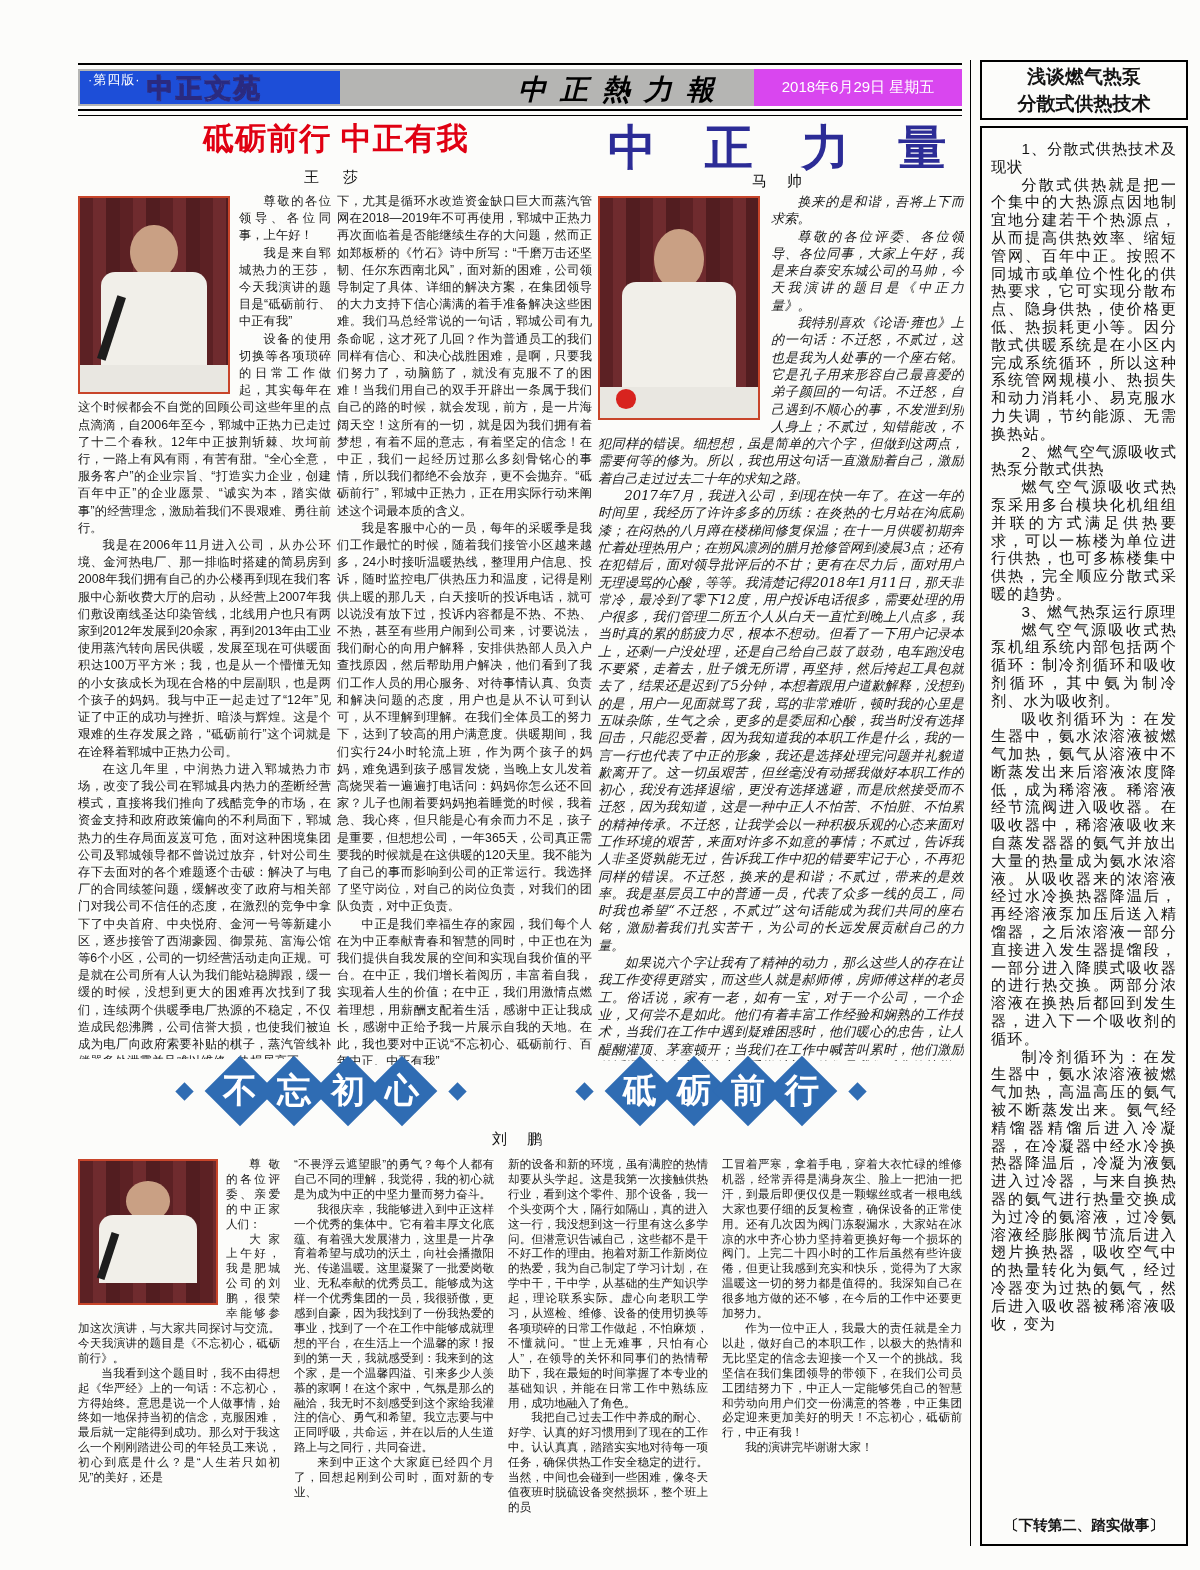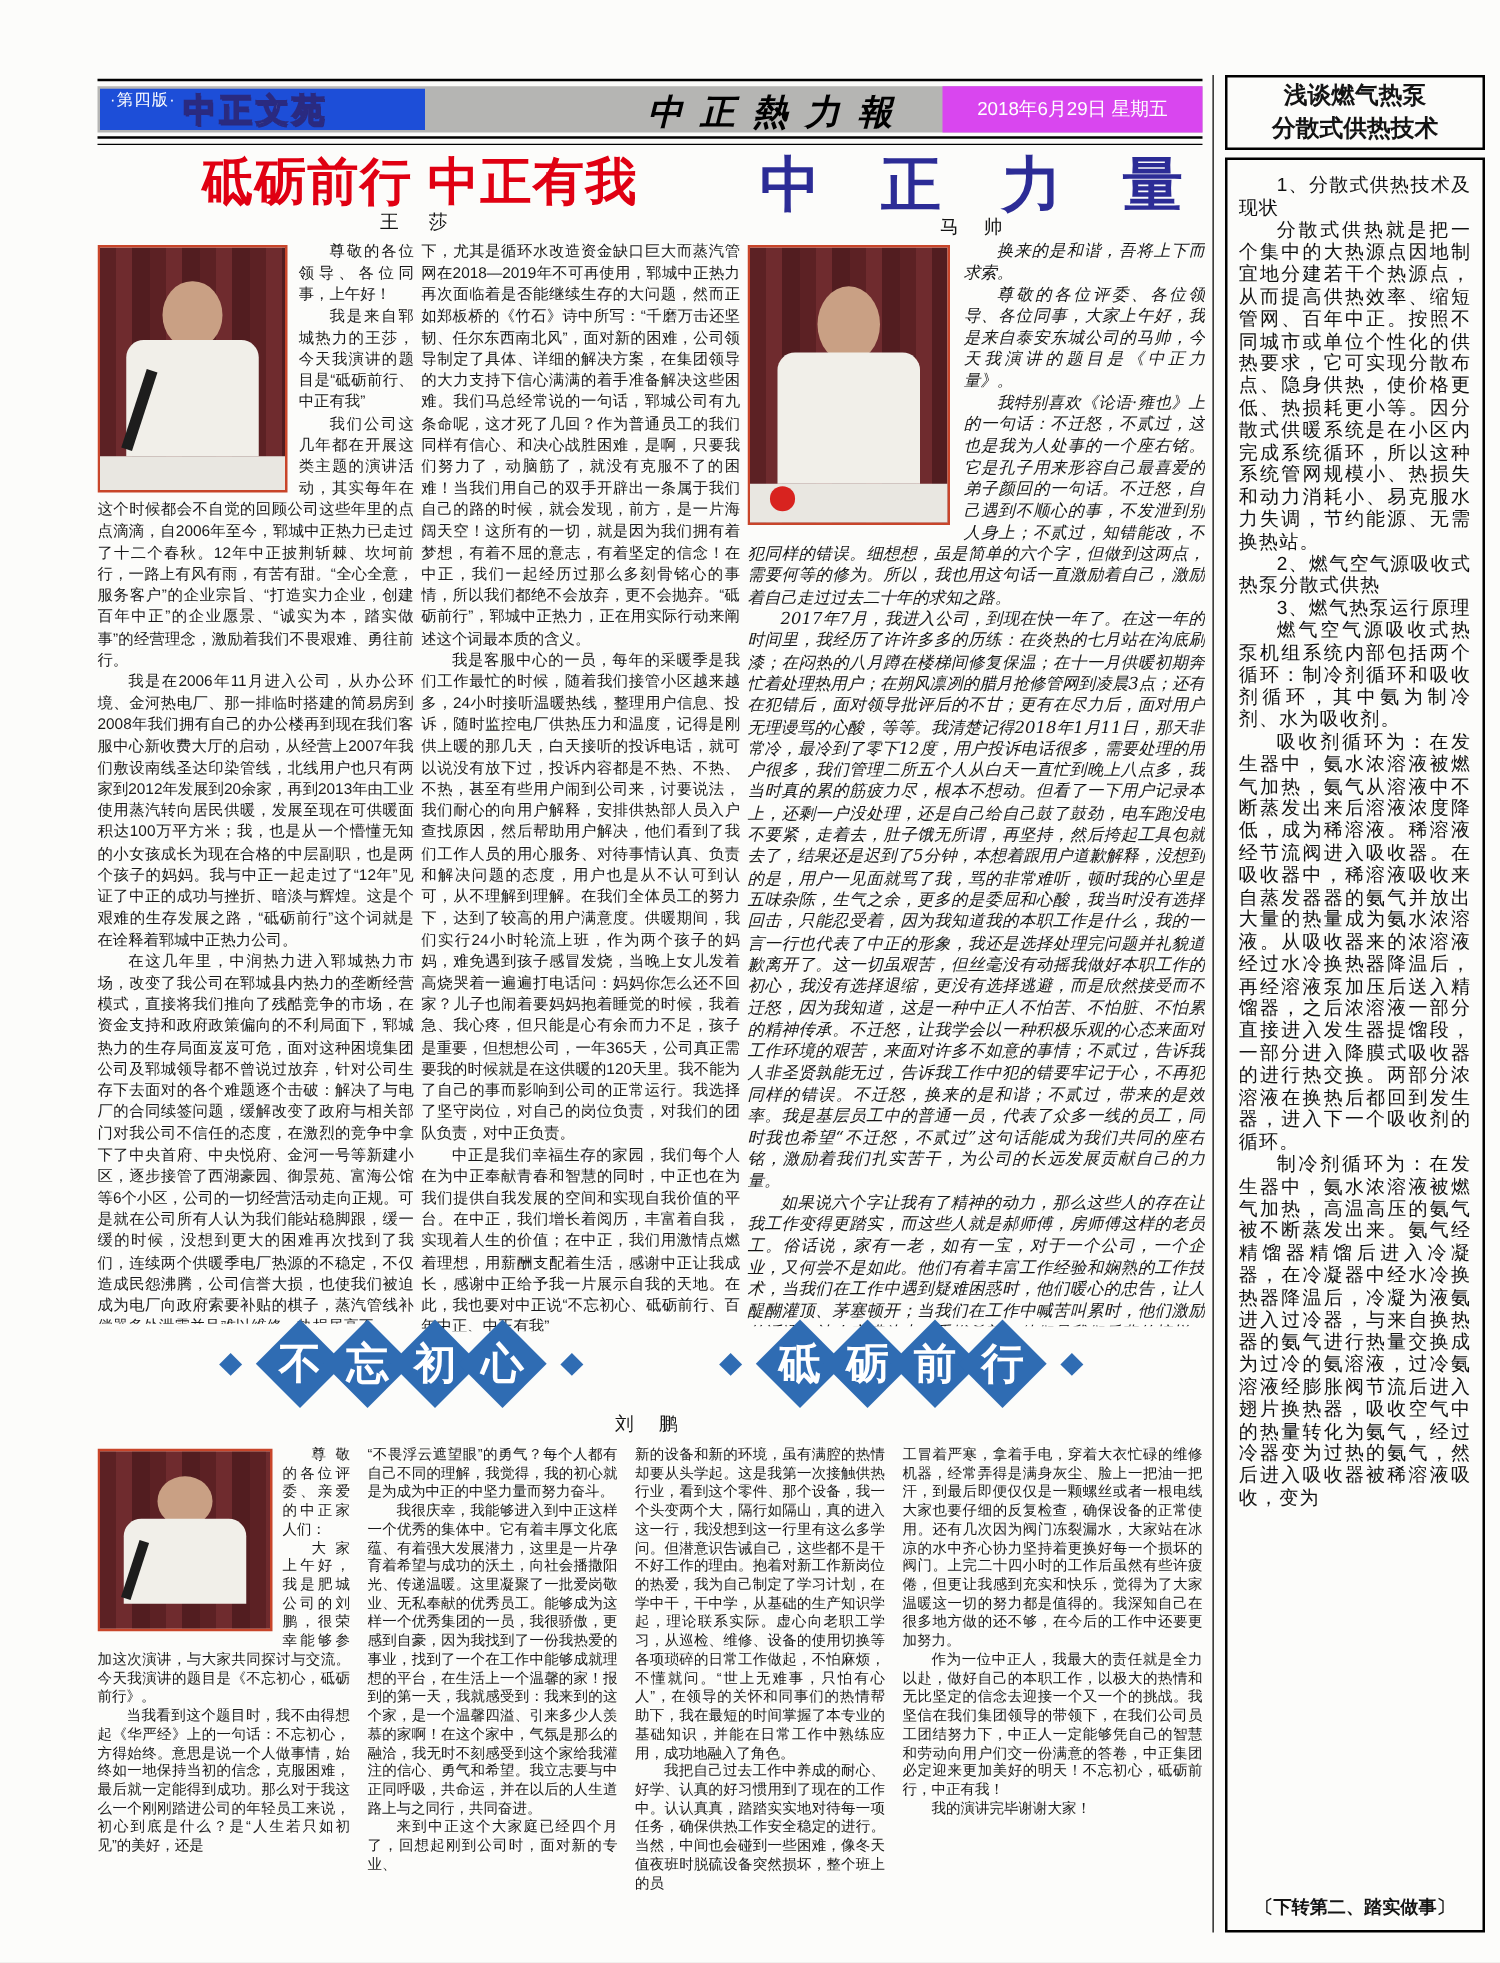--- a/index.html
+++ b/index.html
@@ -22,21 +22,21 @@
                border-top:2px solid #000;border-bottom:1px solid #000;}
   .vline{position:absolute;left:970px;top:60px;width:1px;height:1486px;background:#000;}
 
   
   p.para{margin:0;text-indent:2em;}
   .noindent-first p.para:first-child{text-indent:0;}
   .body-hei{font-size:12.3px;line-height:17.2px;text-align:justify;color:#1a1a1a;}
 
   
   .a1-title{position:absolute;left:80px;top:118px;width:512px;text-align:center;color:#e00012;
-            font-size:41px;font-weight:bold;letter-spacing:1px;white-space:nowrap;}
+            font-size:31px;font-weight:bold;letter-spacing:1px;white-space:nowrap;}
   .a1-author{position:absolute;left:80px;top:168px;width:512px;text-align:center;font-size:15px;letter-spacing:10px;}
   .a1-col1{position:absolute;left:78px;top:193px;width:253px;height:866px;overflow:hidden;}
   .a1-col2{position:absolute;left:337px;top:193px;width:255px;height:872px;overflow:hidden;}
 
   
   .photo{position:relative;overflow:hidden;border:2px solid #c8452a;box-sizing:border-box;
          background:repeating-linear-gradient(90deg,#5c2124 0 13px,#6f2b2e 13px 26px,#521d20 26px 40px);}
   .photo .head{position:absolute;left:50%;top:14%;width:32%;height:28%;margin-left:-16%;
                border-radius:50%;background:#c9a084;}
   .photo .shirt{position:absolute;left:50%;top:38%;width:72%;height:48%;margin-left:-36%;
@@ -108,21 +108,21 @@
   <div class="a1-author">王  莎</div>
   <div class="a1-col1 body-hei">
     <div class="photo photo1">
       <div class="head"></div>
       <div class="shirt"></div>
       <div class="podium"></div>
       <div class="mic"></div>
     </div>
   <p class="para">尊敬的各位领导、各位同事，上午好！</p>
       <p class="para">我是来自郓城热力的王莎，今天我演讲的题目是“砥砺前行、中正有我”</p>
-      <p class="para">我们公司这几年都在开展这类主题的演讲活动，其实每年在这个时候都会不自觉的回顾公司这些年里的点点滴滴，自2006年至今，郓城中正热力已走过了十二个春秋。12年中正披荆斩棘、坎坷前行，一路上有风有雨，有苦有甜。“全心全意，服务客户”的企业宗旨、“打造实力企业，创建百年中正”的企业愿景、“诚实为本，踏实做事”的经营理念，激励着我们不畏艰难、勇往前行。</p>
+      <p class="para">设备的使用切换等各项琐碎的日常工作做起，其实每年在这个时候都会不自觉的回顾公司这些年里的点点滴滴，自2006年至今，郓城中正热力已走过了十二个春秋。12年中正披荆斩棘、坎坷前行，一路上有风有雨，有苦有甜。“全心全意，服务客户”的企业宗旨、“打造实力企业，创建百年中正”的企业愿景、“诚实为本，踏实做事”的经营理念，激励着我们不畏艰难、勇往前行。</p>
       <p class="para">我是在2006年11月进入公司，从办公环境、金河热电厂、那一排临时搭建的简易房到2008年我们拥有自己的办公楼再到现在我们客服中心新收费大厅的启动，从经营上2007年我们敷设南线圣达印染管线，北线用户也只有两家到2012年发展到20余家，再到2013年由工业使用蒸汽转向居民供暖，发展至现在可供暖面积达100万平方米；我，也是从一个懵懂无知的小女孩成长为现在合格的中层副职，也是两个孩子的妈妈。我与中正一起走过了“12年”见证了中正的成功与挫折、暗淡与辉煌。这是个艰难的生存发展之路，“砥砺前行”这个词就是在诠释着郓城中正热力公司。</p>
       <p class="para">在这几年里，中润热力进入郓城热力市场，改变了我公司在郓城县内热力的垄断经营模式，直接将我们推向了残酷竞争的市场，在资金支持和政府政策偏向的不利局面下，郓城热力的生存局面岌岌可危，面对这种困境集团公司及郓城领导都不曾说过放弃，针对公司生存下去面对的各个难题逐个击破：解决了与电厂的合同续签问题，缓解改变了政府与相关部门对我公司不信任的态度，在激烈的竞争中拿下了中央首府、中央悦府、金河一号等新建小区，逐步接管了西湖豪园、御景苑、富海公馆等6个小区，公司的一切经营活动走向正规。可是就在公司所有人认为我们能站稳脚跟，缓一缓的时候，没想到更大的困难再次找到了我们，连续两个供暖季电厂热源的不稳定，不仅造成民怨沸腾，公司信誉大损，也使我们被迫成为电厂向政府索要补贴的棋子，蒸汽管线补偿器多处泄露并且难以维修，热损居高不</p>
     </div>
   <div class="a1-col2 body-hei noindent-first">
       <p class="para">下，尤其是循环水改造资金缺口巨大而蒸汽管网在2018—2019年不可再使用，郓城中正热力再次面临着是否能继续生存的大问题，然而正如郑板桥的《竹石》诗中所写：“千磨万击还坚韧、任尔东西南北风”，面对新的困难，公司领导制定了具体、详细的解决方案，在集团领导的大力支持下信心满满的着手准备解决这些困难。我们马总经常说的一句话，郓城公司有九条命呢，这才死了几回？作为普通员工的我们同样有信心、和决心战胜困难，是啊，只要我们努力了，动脑筋了，就没有克服不了的困难！当我们用自己的双手开辟出一条属于我们自己的路的时候，就会发现，前方，是一片海阔天空！这所有的一切，就是因为我们拥有着梦想，有着不屈的意志，有着坚定的信念！在中正，我们一起经历过那么多刻骨铭心的事情，所以我们都绝不会放弃，更不会抛弃。“砥砺前行”，郓城中正热力，正在用实际行动来阐述这个词最本质的含义。</p>
       <p class="para">我是客服中心的一员，每年的采暖季是我们工作最忙的时候，随着我们接管小区越来越多，24小时接听温暖热线，整理用户信息、投诉，随时监控电厂供热压力和温度，记得是刚供上暖的那几天，白天接听的投诉电话，就可以说没有放下过，投诉内容都是不热、不热、不热，甚至有些用户闹到公司来，讨要说法，我们耐心的向用户解释，安排供热部人员入户查找原因，然后帮助用户解决，他们看到了我们工作人员的用心服务、对待事情认真、负责和解决问题的态度，用户也是从不认可到认可，从不理解到理解。在我们全体员工的努力下，达到了较高的用户满意度。供暖期间，我们实行24小时轮流上班，作为两个孩子的妈妈，难免遇到孩子感冒发烧，当晚上女儿发着高烧哭着一遍遍打电话问：妈妈你怎么还不回家？儿子也闹着要妈妈抱着睡觉的时候，我着急、我心疼，但只能是心有余而力不足，孩子是重要，但想想公司，一年365天，公司真正需要我的时候就是在这供暖的120天里。我不能为了自己的事而影响到公司的正常运行。我选择了坚守岗位，对自己的岗位负责，对我们的团队负责，对中正负责。</p>
       <p class="para">中正是我们幸福生存的家园，我们每个人在为中正奉献青春和智慧的同时，中正也在为我们提供自我发展的空间和实现自我价值的平台。在中正，我们增长着阅历，丰富着自我，实现着人生的价值；在中正，我们用激情点燃着理想，用薪酬支配着生活，感谢中正让我成长，感谢中正给予我一片展示自我的天地。在此，我也要对中正说“不忘初心、砥砺前行、百年中正、中正有我”</p>
     </div>
 
   <div class="a2-title">中 正 力 量</div>
@@ -186,20 +186,21 @@
 
   <div class="sb-title-box">
     <span>浅谈燃气热泵</span>
     <span>分散式供热技术</span>
   </div>
   <div class="sb-body-box">
     <div class="sb-paras">
         <p class="para">1、分散式供热技术及现状</p>
         <p class="para">分散式供热就是把一个集中的大热源点因地制宜地分建若干个热源点，从而提高供热效率、缩短管网、百年中正。按照不同城市或单位个性化的供热要求，它可实现分散布点、隐身供热，使价格更低、热损耗更小等。因分散式供暖系统是在小区内完成系统循环，所以这种系统管网规模小、热损失和动力消耗小、易克服水力失调，节约能源、无需换热站。</p>
         <p class="para">2、燃气空气源吸收式热泵分散式供热</p>
+        <p class="para">燃气空气源吸收式热泵采用多台模块化机组组并联的方式满足供热要求，可以一栋楼为单位进行供热，也可多栋楼集中供热，完全顺应分散式采暖的趋势。</p>
         <p class="para">3、燃气热泵运行原理</p>
         <p class="para">燃气空气源吸收式热泵机组系统内部包括两个循环：制冷剂循环和吸收剂循环，其中氨为制冷剂、水为吸收剂。</p>
         <p class="para">吸收剂循环为：在发生器中，氨水浓溶液被燃气加热，氨气从溶液中不断蒸发出来后溶液浓度降低，成为稀溶液。稀溶液经节流阀进入吸收器。在吸收器中，稀溶液吸收来自蒸发器器的氨气并放出大量的热量成为氨水浓溶液。从吸收器来的浓溶液经过水冷换热器降温后，再经溶液泵加压后送入精馏器，之后浓溶液一部分直接进入发生器提馏段，一部分进入降膜式吸收器的进行热交换。两部分浓溶液在换热后都回到发生器，进入下一个吸收剂的循环。</p>
         <p class="para">制冷剂循环为：在发生器中，氨水浓溶液被燃气加热，高温高压的氨气被不断蒸发出来。氨气经精馏器精馏后进入冷凝器，在冷凝器中经水冷换热器降温后，冷凝为液氨进入过冷器，与来自换热器的氨气进行热量交换成为过冷的氨溶液，过冷氨溶液经膨胀阀节流后进入翅片换热器，吸收空气中的热量转化为氨气，经过冷器变为过热的氨气，然后进入吸收器被稀溶液吸收，变为</p>
       </div>
     <div class="sb-cont">〔下转第二、踏实做事〕</div>
   </div>
 
 </div>
 

